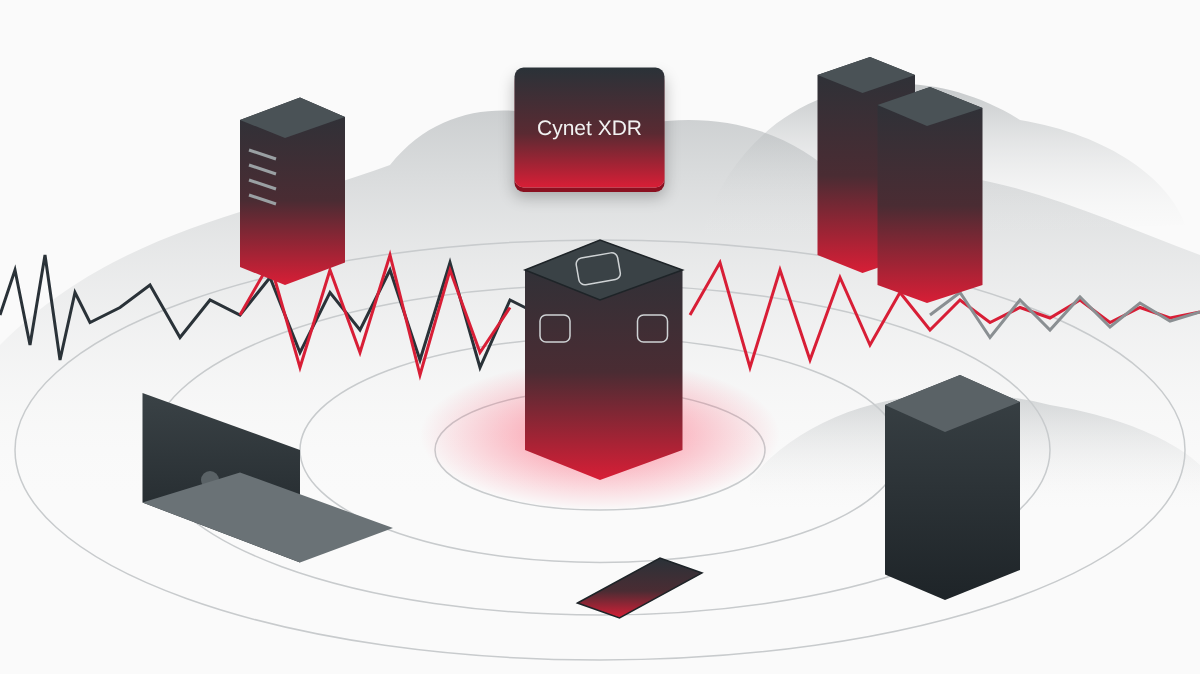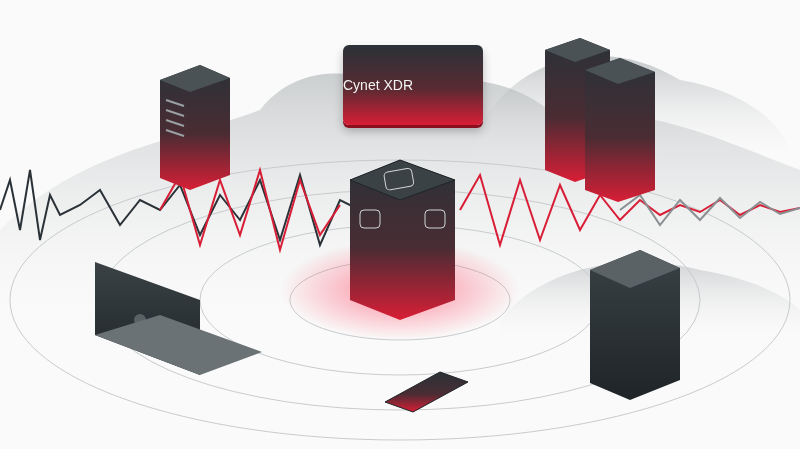--- a/index.html
+++ b/index.html
@@ -1,21 +1,21 @@
 <!DOCTYPE html>
 <html><head>
 <meta charset="utf-8">
 <style>
   html,body{margin:0;padding:0;}
   body{width:800px;height:449px;overflow:hidden;background:#fafafa;font-family:"Liberation Sans",sans-serif;position:relative;}
   .scene{position:absolute;left:0;top:0;width:800px;height:449px;}
-  .label-box{position:absolute;left:343px;top:45px;width:140px;height:80px;border-radius:6px;
+  .label-box{position:absolute;left:343px;top:45px;width:100px;height:80px;border-radius:6px;
     background:linear-gradient(180deg,#2a3238 0%,#5a2a32 55%,#d81e36 100%);
     box-shadow:0 3px 0 #8a1020, 0 6px 10px rgba(0,0,0,.25);
-    display:flex;align-items:center;color:#f2f2f2;font-size:14px;}
+    display:flex;align-items:center;justify-content:center;color:#f2f2f2;font-size:14px;}
 </style>
 </head>
 <body>
 
 <svg class="scene" viewBox="0 0 800 449" xmlns="http://www.w3.org/2000/svg">
   <defs>
     <linearGradient id="darkRed" x1="0" y1="0" x2="0" y2="1">
       <stop offset="0" stop-color="#2a3238"></stop>
       <stop offset="0.55" stop-color="#4a2c33"></stop>
       <stop offset="1" stop-color="#d81e36"></stop>

